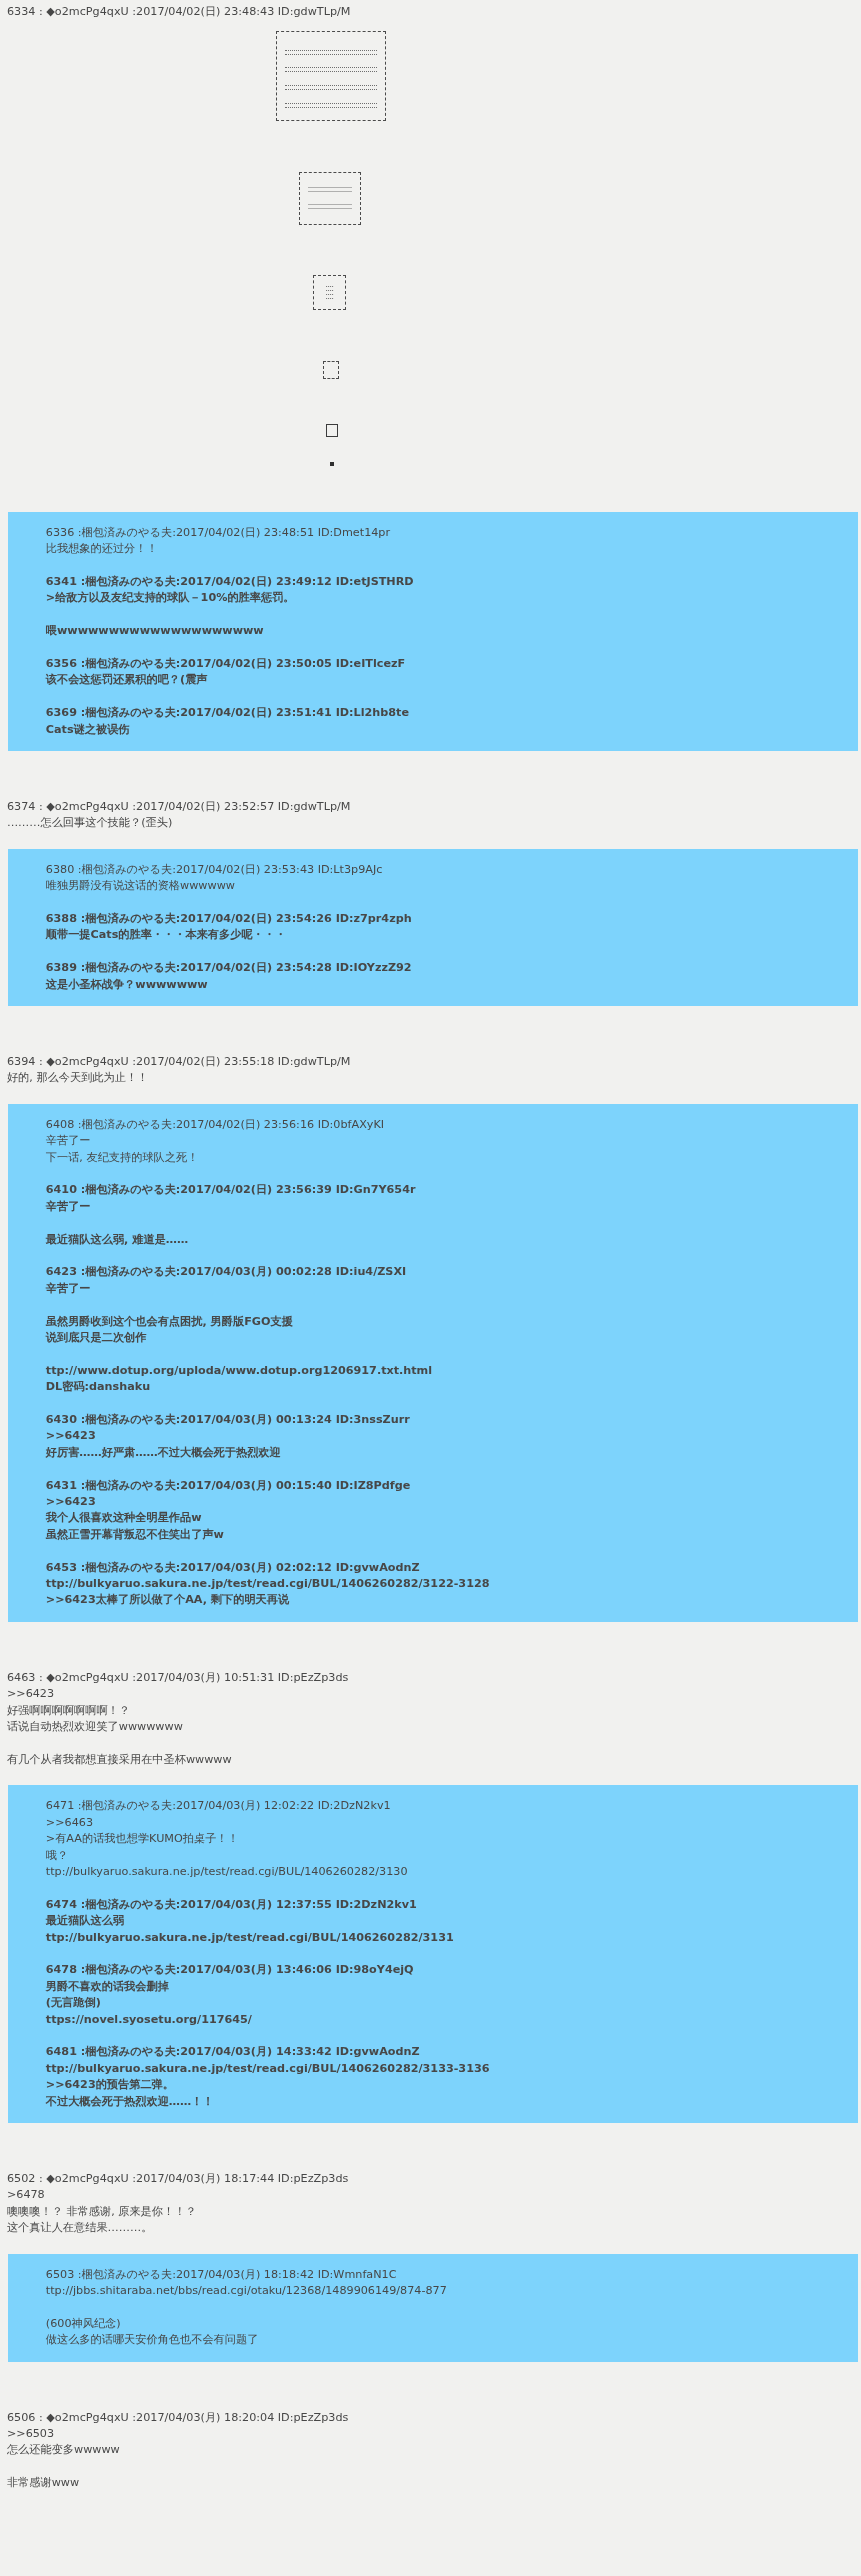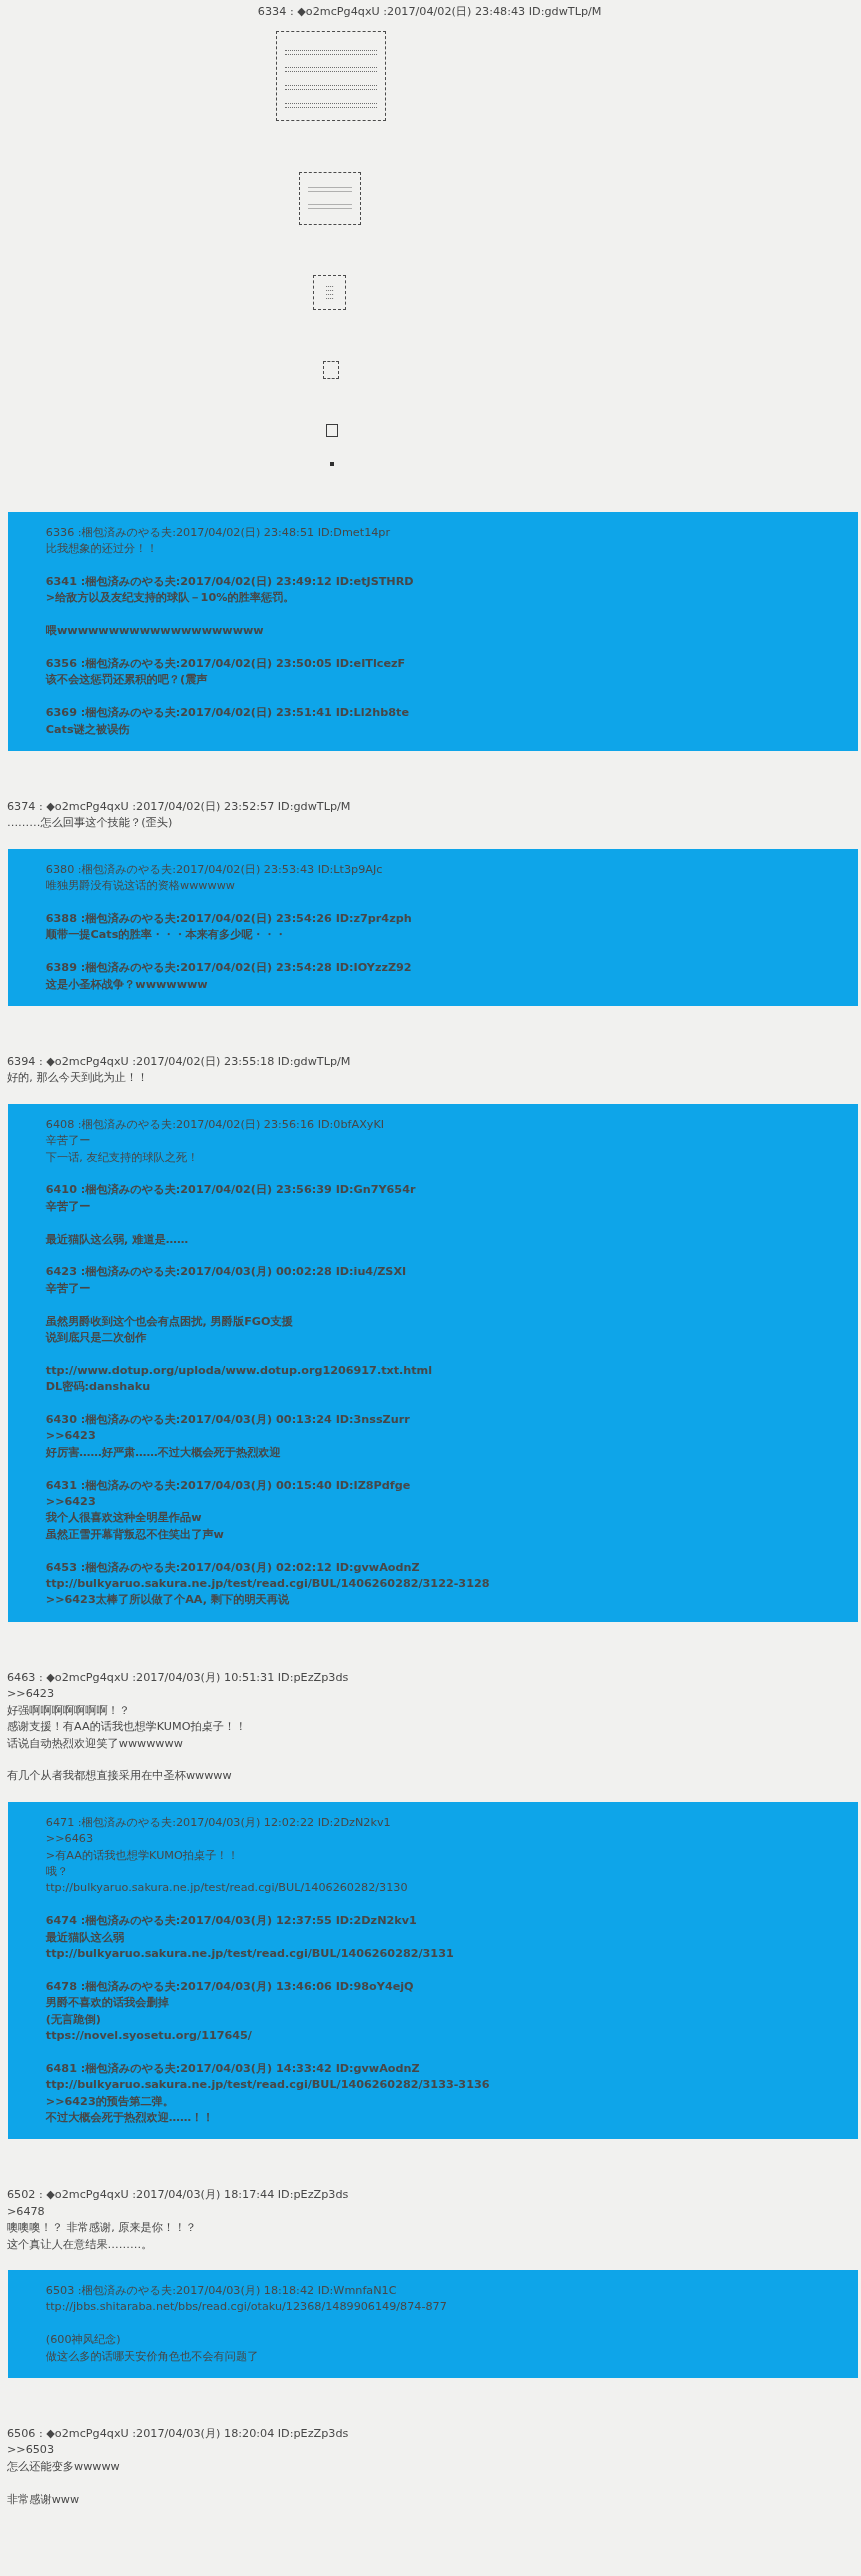--- a/index.html
+++ b/index.html
@@ -16,25 +16,24 @@
     line-height: 16.4px;
   }
   #thread {
     padding-top: 4.3px;
   }
   .author-post {
     padding: 48px 8.6px 17px 6.9px;
   }
   .author-post.first {
     padding-top: 0;
-    text-align: center;
   }
   .reply-block {
     margin: 0 2.6px 0 7.8px;
-    background: #0ea5e9;
+    background: #7dd3fc;
     padding: 13px 8.6px 13px 38px;
   }
   .reply-post + .reply-post {
     margin-top: 16.4px;
     font-weight: bold;
   }
   .post-header, .post-line {
     min-height: 16.4px;
     white-space: pre-wrap;
   }
@@ -171,21 +170,20 @@
       <div class="reply-post">
         <div class="post-header">6453 :梱包済みのやる夫:2017/04/03(月) 02:02:12 ID:gvwAodnZ</div>
         <div class="post-line">ttp://bulkyaruo.sakura.ne.jp/test/read.cgi/BUL/1406260282/3122-3128</div>
         <div class="post-line">&gt;&gt;6423太棒了所以做了个AA, 剩下的明天再说</div>
       </div>
     </section>
     <section class="author-post">
       <div class="post-header">6463 : ◆o2mcPg4qxU :2017/04/03(月) 10:51:31 ID:pEzZp3ds</div>
       <div class="post-line">&gt;&gt;6423</div>
       <div class="post-line">好强啊啊啊啊啊啊啊！？</div>
-      <div class="post-line">感谢支援！有AA的话我也想学KUMO拍桌子！！</div>
       <div class="post-line">话说自动热烈欢迎笑了wwwwwww</div>
       <div class="post-line">&nbsp;</div>
       <div class="post-line">有几个从者我都想直接采用在中圣杯wwwww</div>
     </section>
     <section class="reply-block">
       <div class="reply-post">
         <div class="post-header">6471 :梱包済みのやる夫:2017/04/03(月) 12:02:22 ID:2DzN2kv1</div>
         <div class="post-line">&gt;&gt;6463</div>
         <div class="post-line">&gt;有AA的话我也想学KUMO拍桌子！！</div>
         <div class="post-line">哦？</div>

